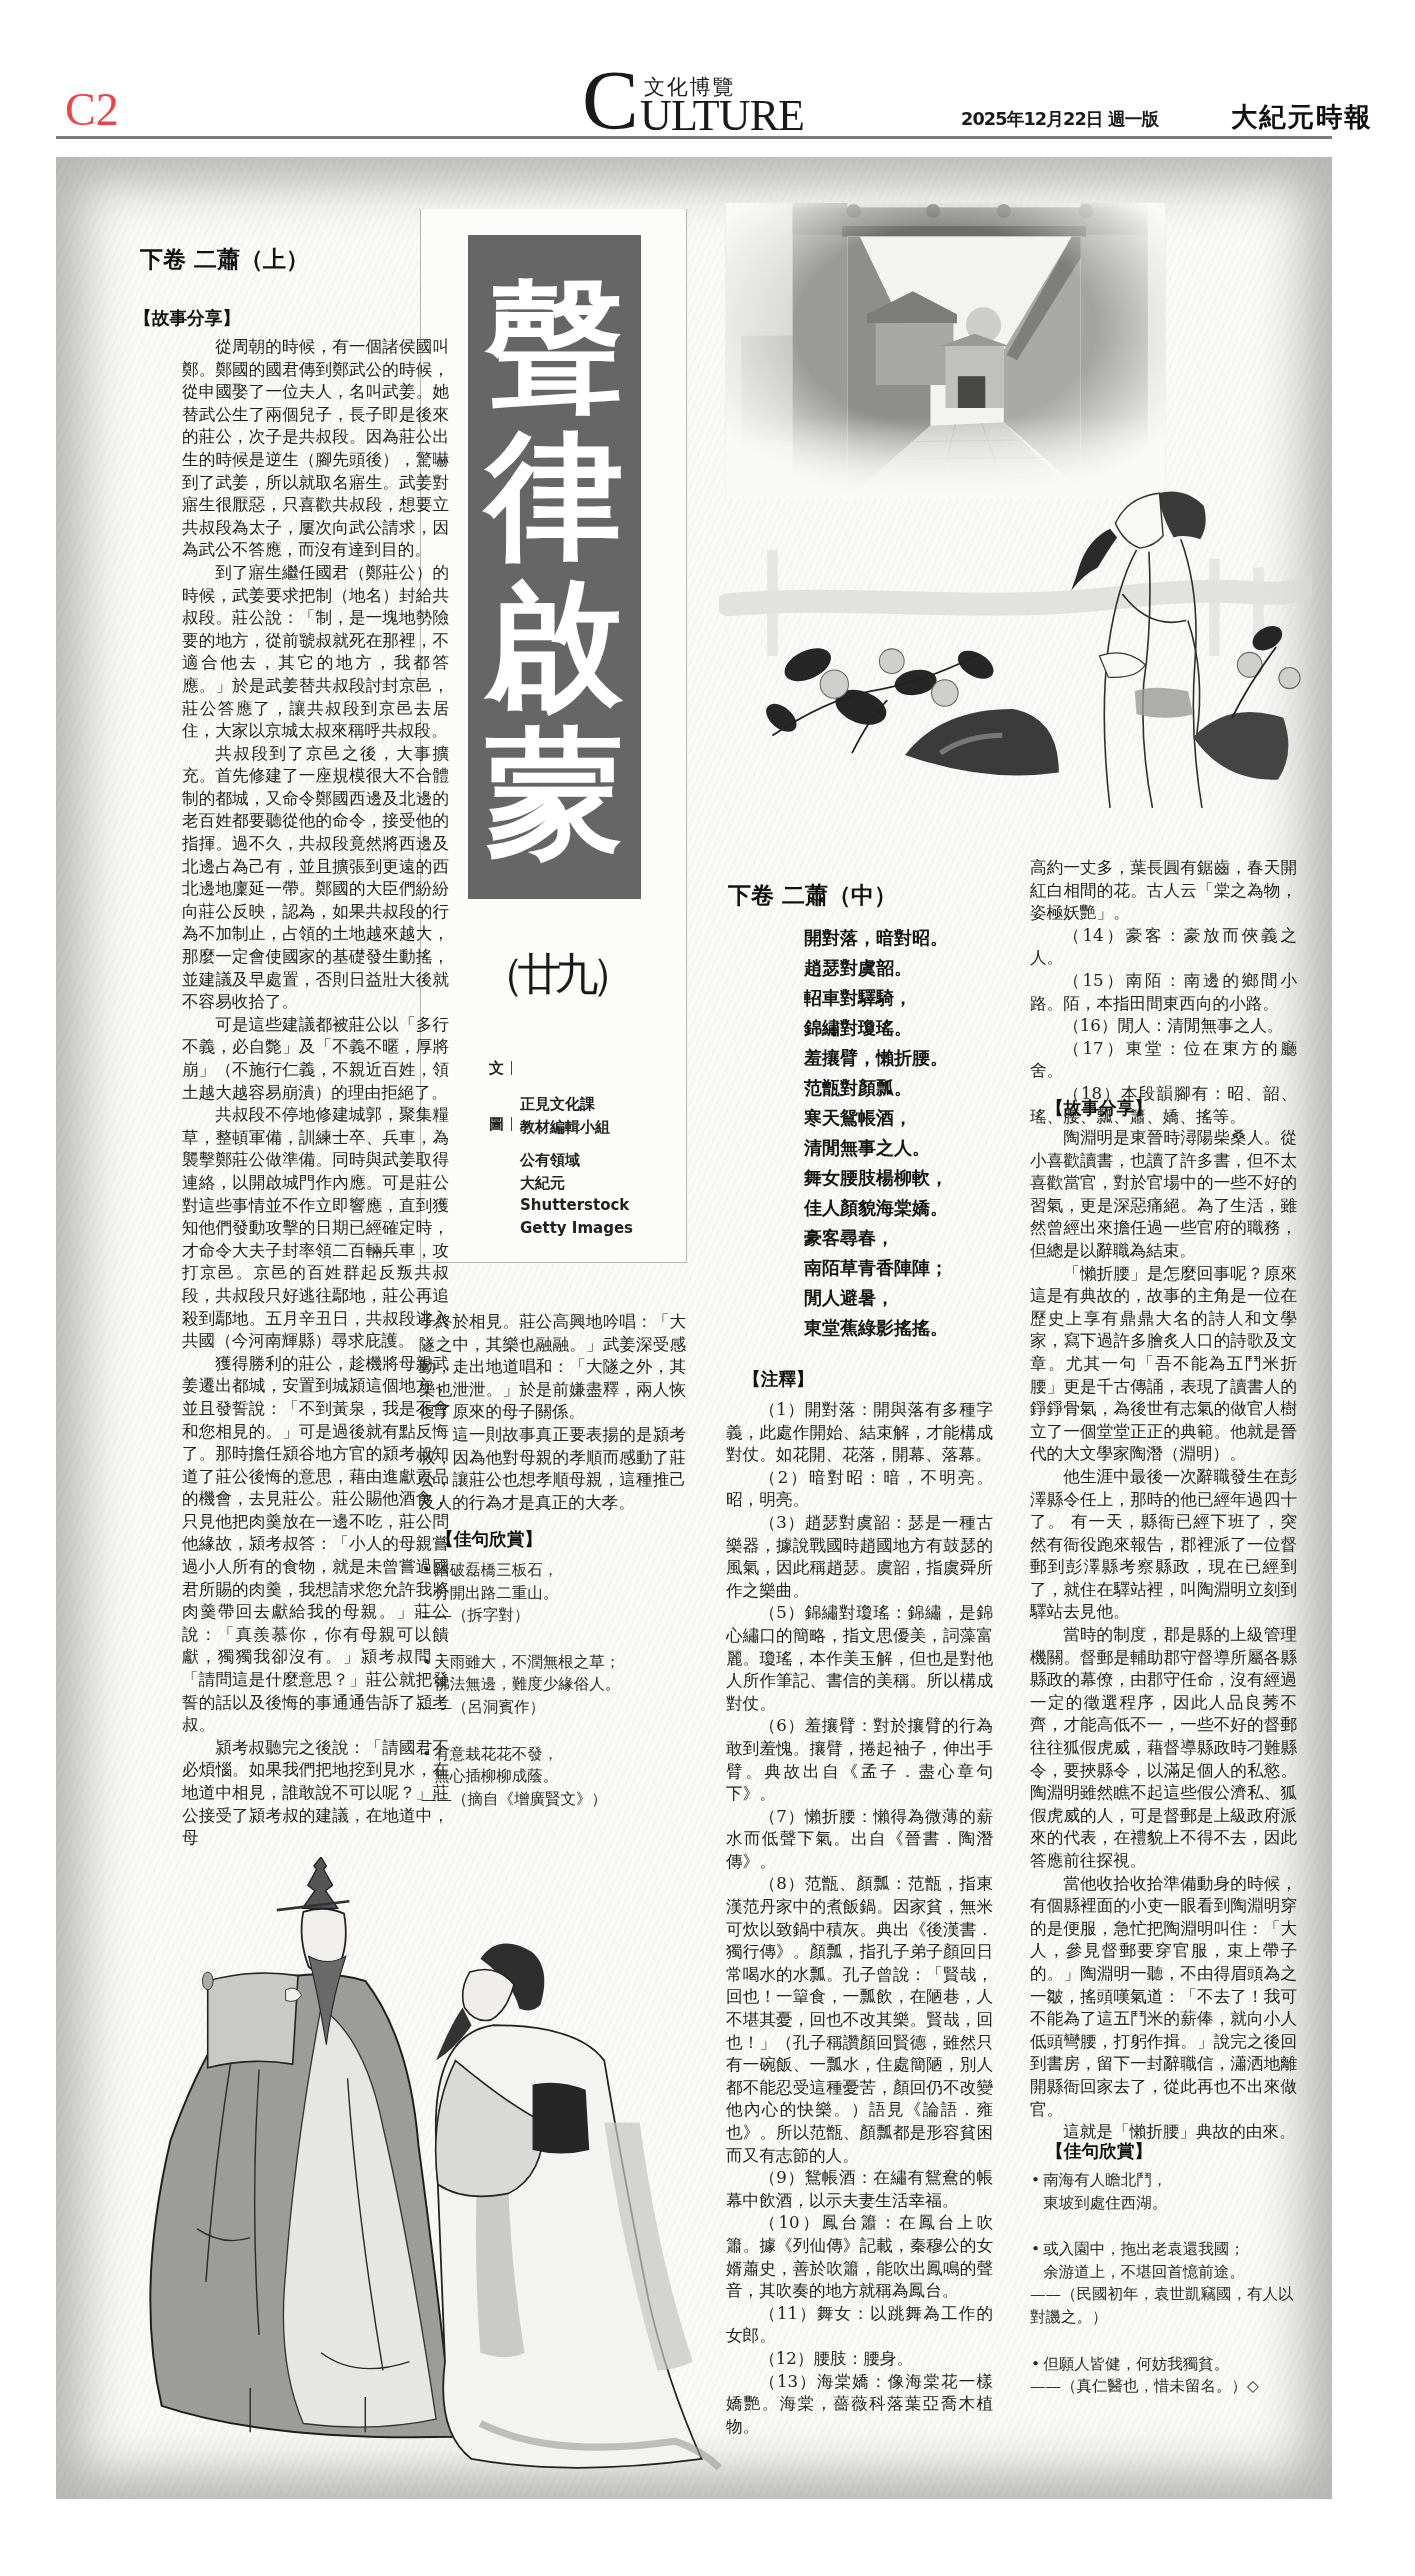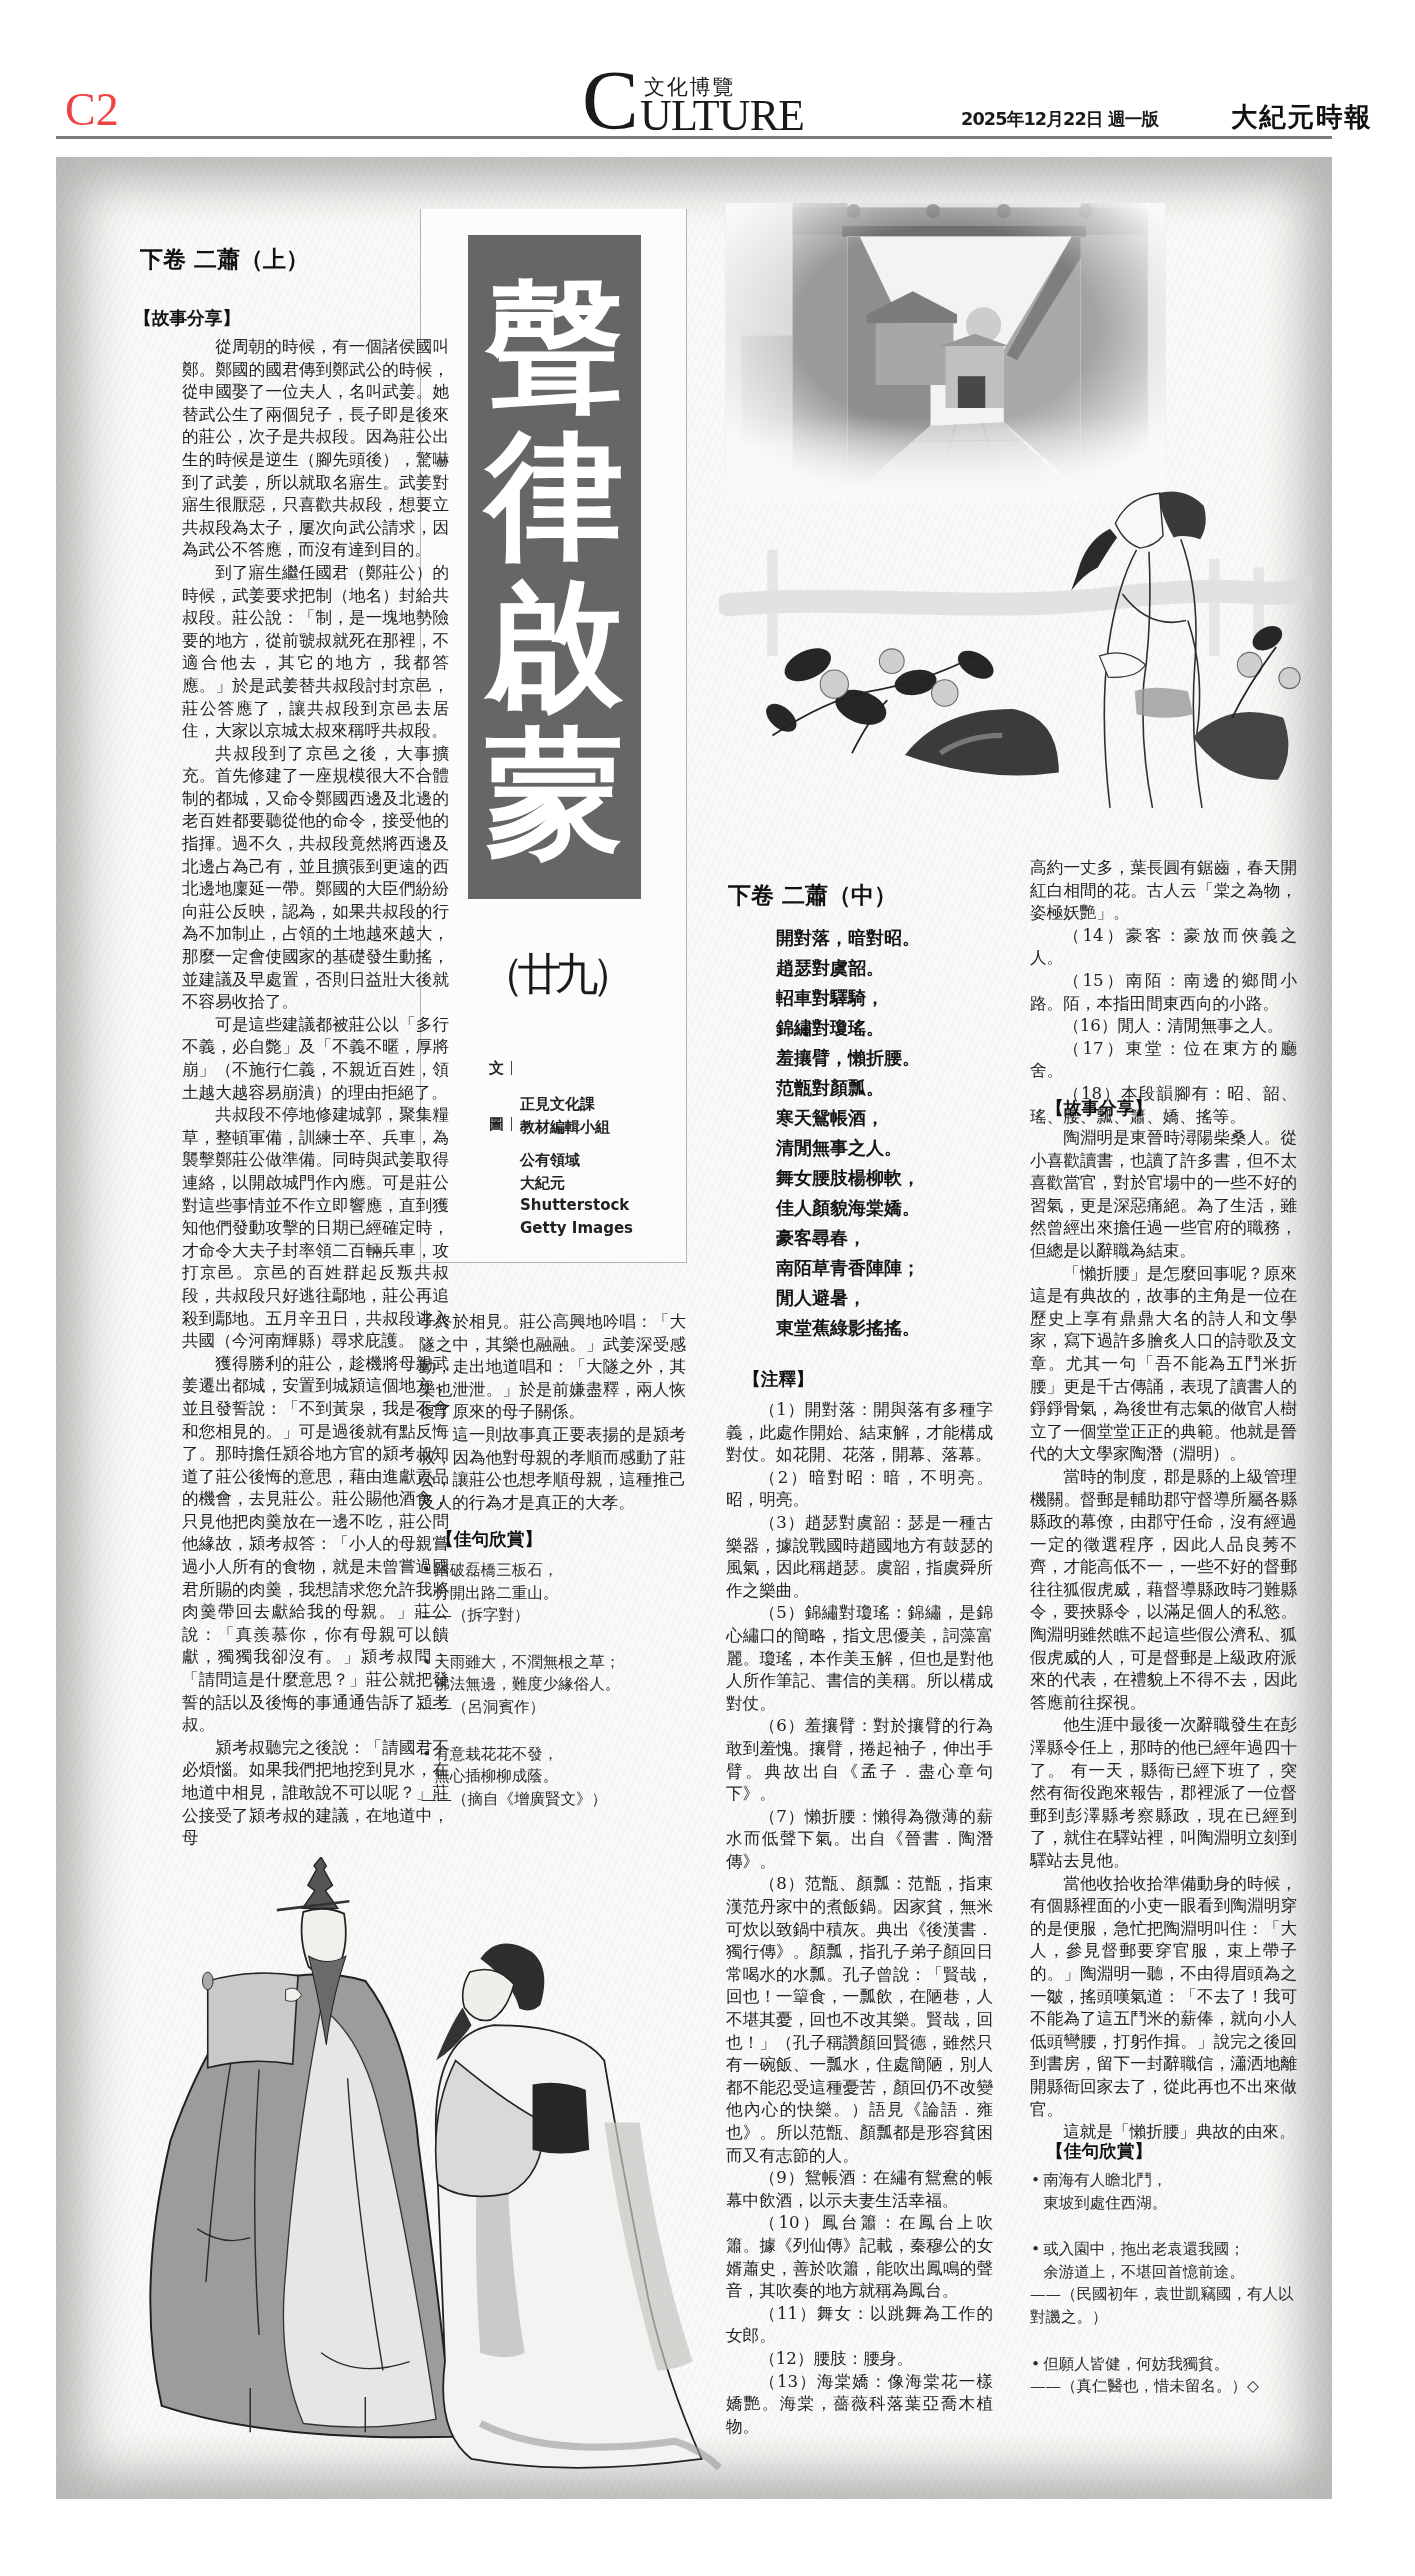--- a/index.html
+++ b/index.html
@@ -19,21 +19,21 @@
          box-shadow:inset 0 0 49px 26.5px #b6b6b4;}
   .frame::after{content:"";position:absolute;inset:0;
          background:repeating-linear-gradient(115deg,rgba(0,0,0,0.018) 0 1.8px,rgba(255,255,255,0) 1.8px 6.2px);}
   
   .col{width:267px;font-size:16.6px;line-height:22.6px;text-align:justify;color:#222;}
   .col p{margin:0;text-indent:2em;}
   .col p.cont{text-indent:0;}
   .sec-heading{font-family:"DejaVu Sans",sans-serif;font-weight:bold;font-size:23px;line-height:23px;color:#111;white-space:nowrap;}
   .label{font-family:"DejaVu Sans",sans-serif;font-weight:bold;font-size:17.7px;line-height:21px;color:#111;white-space:nowrap;margin-left:18px;}
   .verses{font-family:"DejaVu Sans",sans-serif;font-weight:bold;font-size:18px;line-height:30px;color:#151515;}
-  .verses div{white-space:nowrap;}
+  .verses div{white-space:nowrap;margin-left:28px;}
   .quotes{width:267px;font-size:15.5px;line-height:22.6px;color:#2a2a2a;}
   .quote{position:relative;}
   .quote + .quote{margin-top:24px;}
   .q-line{padding-left:13.3px;position:relative;}
   .bullet{position:absolute;left:0.9px;top:0;}
   .q-src{color:#2a2a2a;}
   
   .title-panel{left:420px;top:209px;width:265px;height:1053px;background:#fcfcfb;
         border-left:1.3px solid #b4b4b2;border-right:1.3px solid #b4b4b2;border-bottom:1.3px solid #b4b4b2;}
   .title-box{left:468px;top:235px;width:173px;height:664px;background:#666666;}
@@ -279,22 +279,22 @@
   <p>（14）豪客：豪放而俠義之人。</p>
   <p>（15）南陌：南邊的鄉間小路。陌，本指田間東西向的小路。</p>
   <p>（16）閒人：清閒無事之人。</p>
   <p>（17）東堂：位在東方的廳舍。</p>
   <p>（18）本段韻腳有：昭、韶、瑤、腰、瓢、簫、嬌、搖等。</p>
 </div>
 <div class="abs label" style="left:1028px;top:1098px;">【故事分享】</div>
 <div class="abs col" style="left:1030px;top:1127px;">
   <p>陶淵明是東晉時潯陽柴桑人。從小喜歡讀書，也讀了許多書，但不太喜歡當官，對於官場中的一些不好的習氣，更是深惡痛絕。為了生活，雖然曾經出來擔任過一些官府的職務，但總是以辭職為結束。</p>
   <p>「懶折腰」是怎麼回事呢？原來這是有典故的，故事的主角是一位在歷史上享有鼎鼎大名的詩人和文學家，寫下過許多膾炙人口的詩歌及文章。尤其一句「吾不能為五鬥米折腰」更是千古傳誦，表現了讀書人的錚錚骨氣，為後世有志氣的做官人樹立了一個堂堂正正的典範。他就是晉代的大文學家陶潛（淵明）。</p>
+  <p>他生涯中最後一次辭職發生在彭澤縣令任上，那時的他已經年過四十了。 有一天，縣衙已經下班了，突然有衙役跑來報告，郡裡派了一位督郵到彭澤縣考察縣政，現在已經到了，就住在驛站裡，叫陶淵明立刻到驛站去見他。</p>
   <p>當時的制度，郡是縣的上級管理機關。督郵是輔助郡守督導所屬各縣縣政的幕僚，由郡守任命，沒有經過一定的徵選程序，因此人品良莠不齊，才能高低不一，一些不好的督郵往往狐假虎威，藉督導縣政時刁難縣令，要挾縣令，以滿足個人的私慾。陶淵明雖然瞧不起這些假公濟私、狐假虎威的人，可是督郵是上級政府派來的代表，在禮貌上不得不去，因此答應前往探視。</p>
-  <p>他生涯中最後一次辭職發生在彭澤縣令任上，那時的他已經年過四十了。 有一天，縣衙已經下班了，突然有衙役跑來報告，郡裡派了一位督郵到彭澤縣考察縣政，現在已經到了，就住在驛站裡，叫陶淵明立刻到驛站去見他。</p>
   <p>當他收拾收拾準備動身的時候，有個縣裡面的小吏一眼看到陶淵明穿的是便服，急忙把陶淵明叫住：「大人，參見督郵要穿官服，束上帶子的。」陶淵明一聽，不由得眉頭為之一皺，搖頭嘆氣道：「不去了！我可不能為了這五鬥米的薪俸，就向小人低頭彎腰，打躬作揖。」說完之後回到書房，留下一封辭職信，瀟洒地離開縣衙回家去了，從此再也不出來做官。</p>
   <p>這就是「懶折腰」典故的由來。</p>
 </div>
 <div class="abs label" style="left:1028px;top:2141px;">【佳句欣賞】</div>
 <div class="abs quotes" style="left:1030px;top:2169px;">
   <div class="quote">
     <div class="q-line"><span class="bullet">•</span><span>南海有人瞻北鬥，</span></div>
     <div class="q-line"><span>東坡到處住西湖。</span></div>
   </div>
   <div class="quote">

